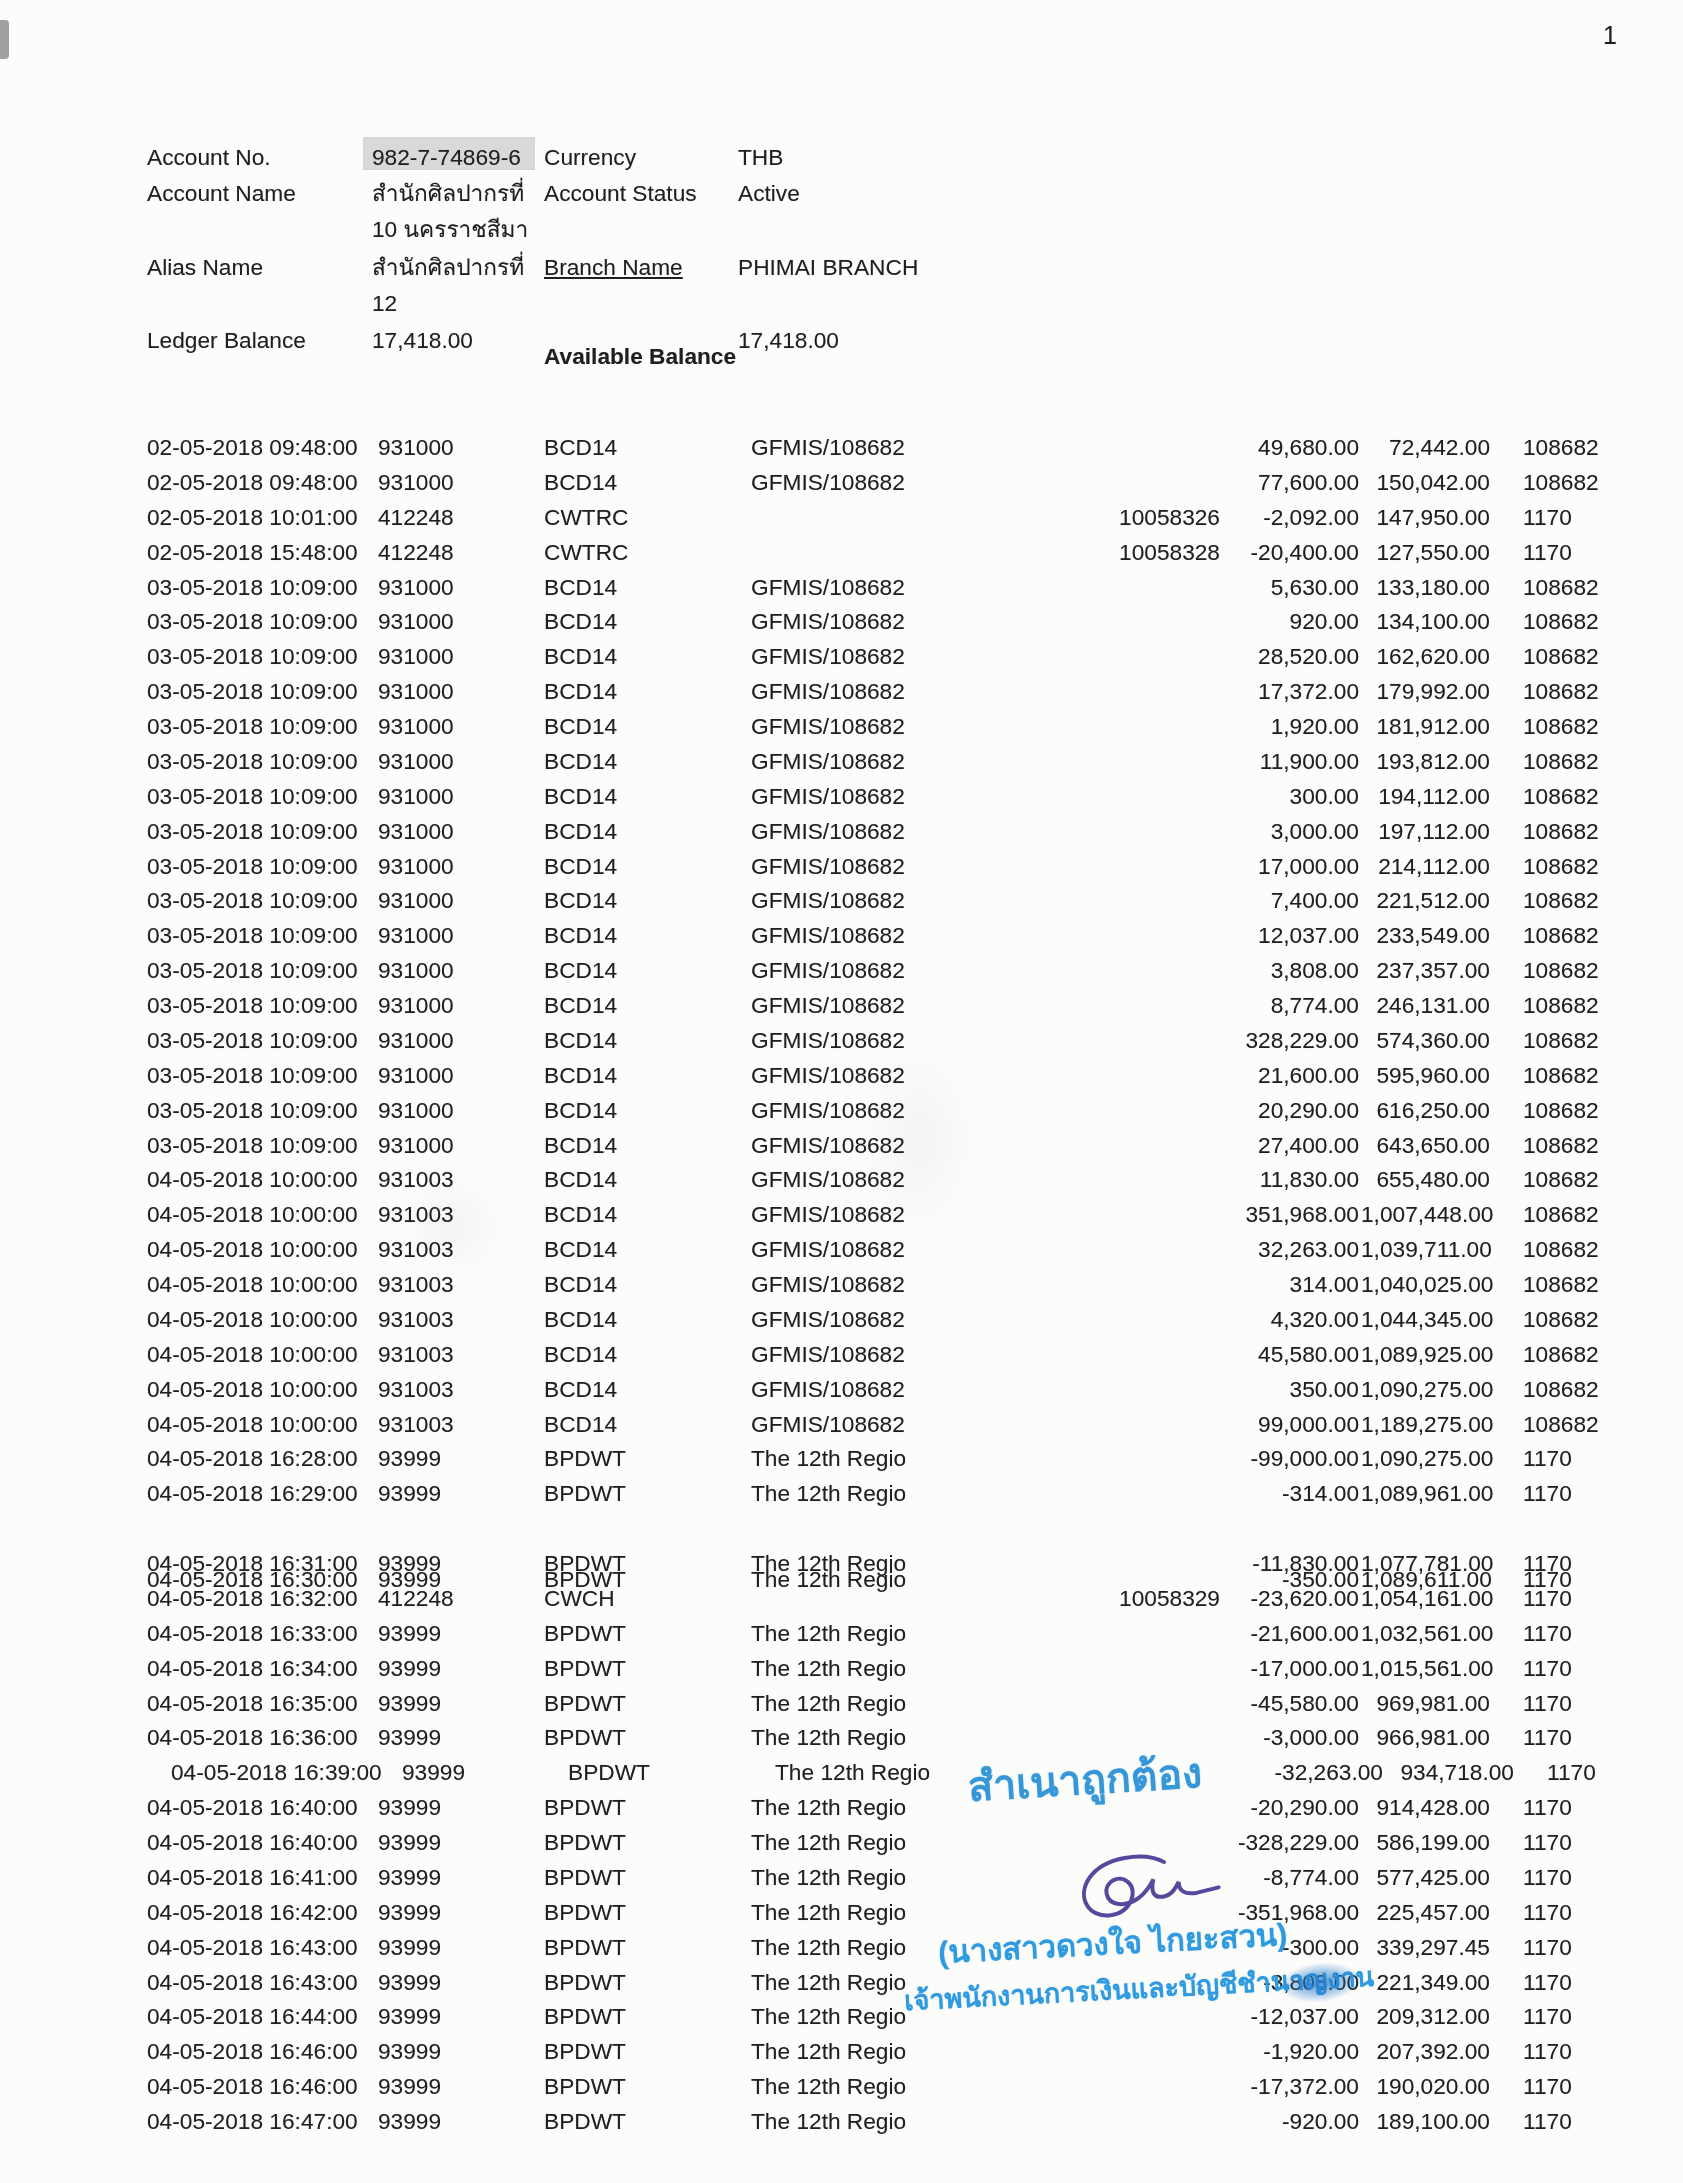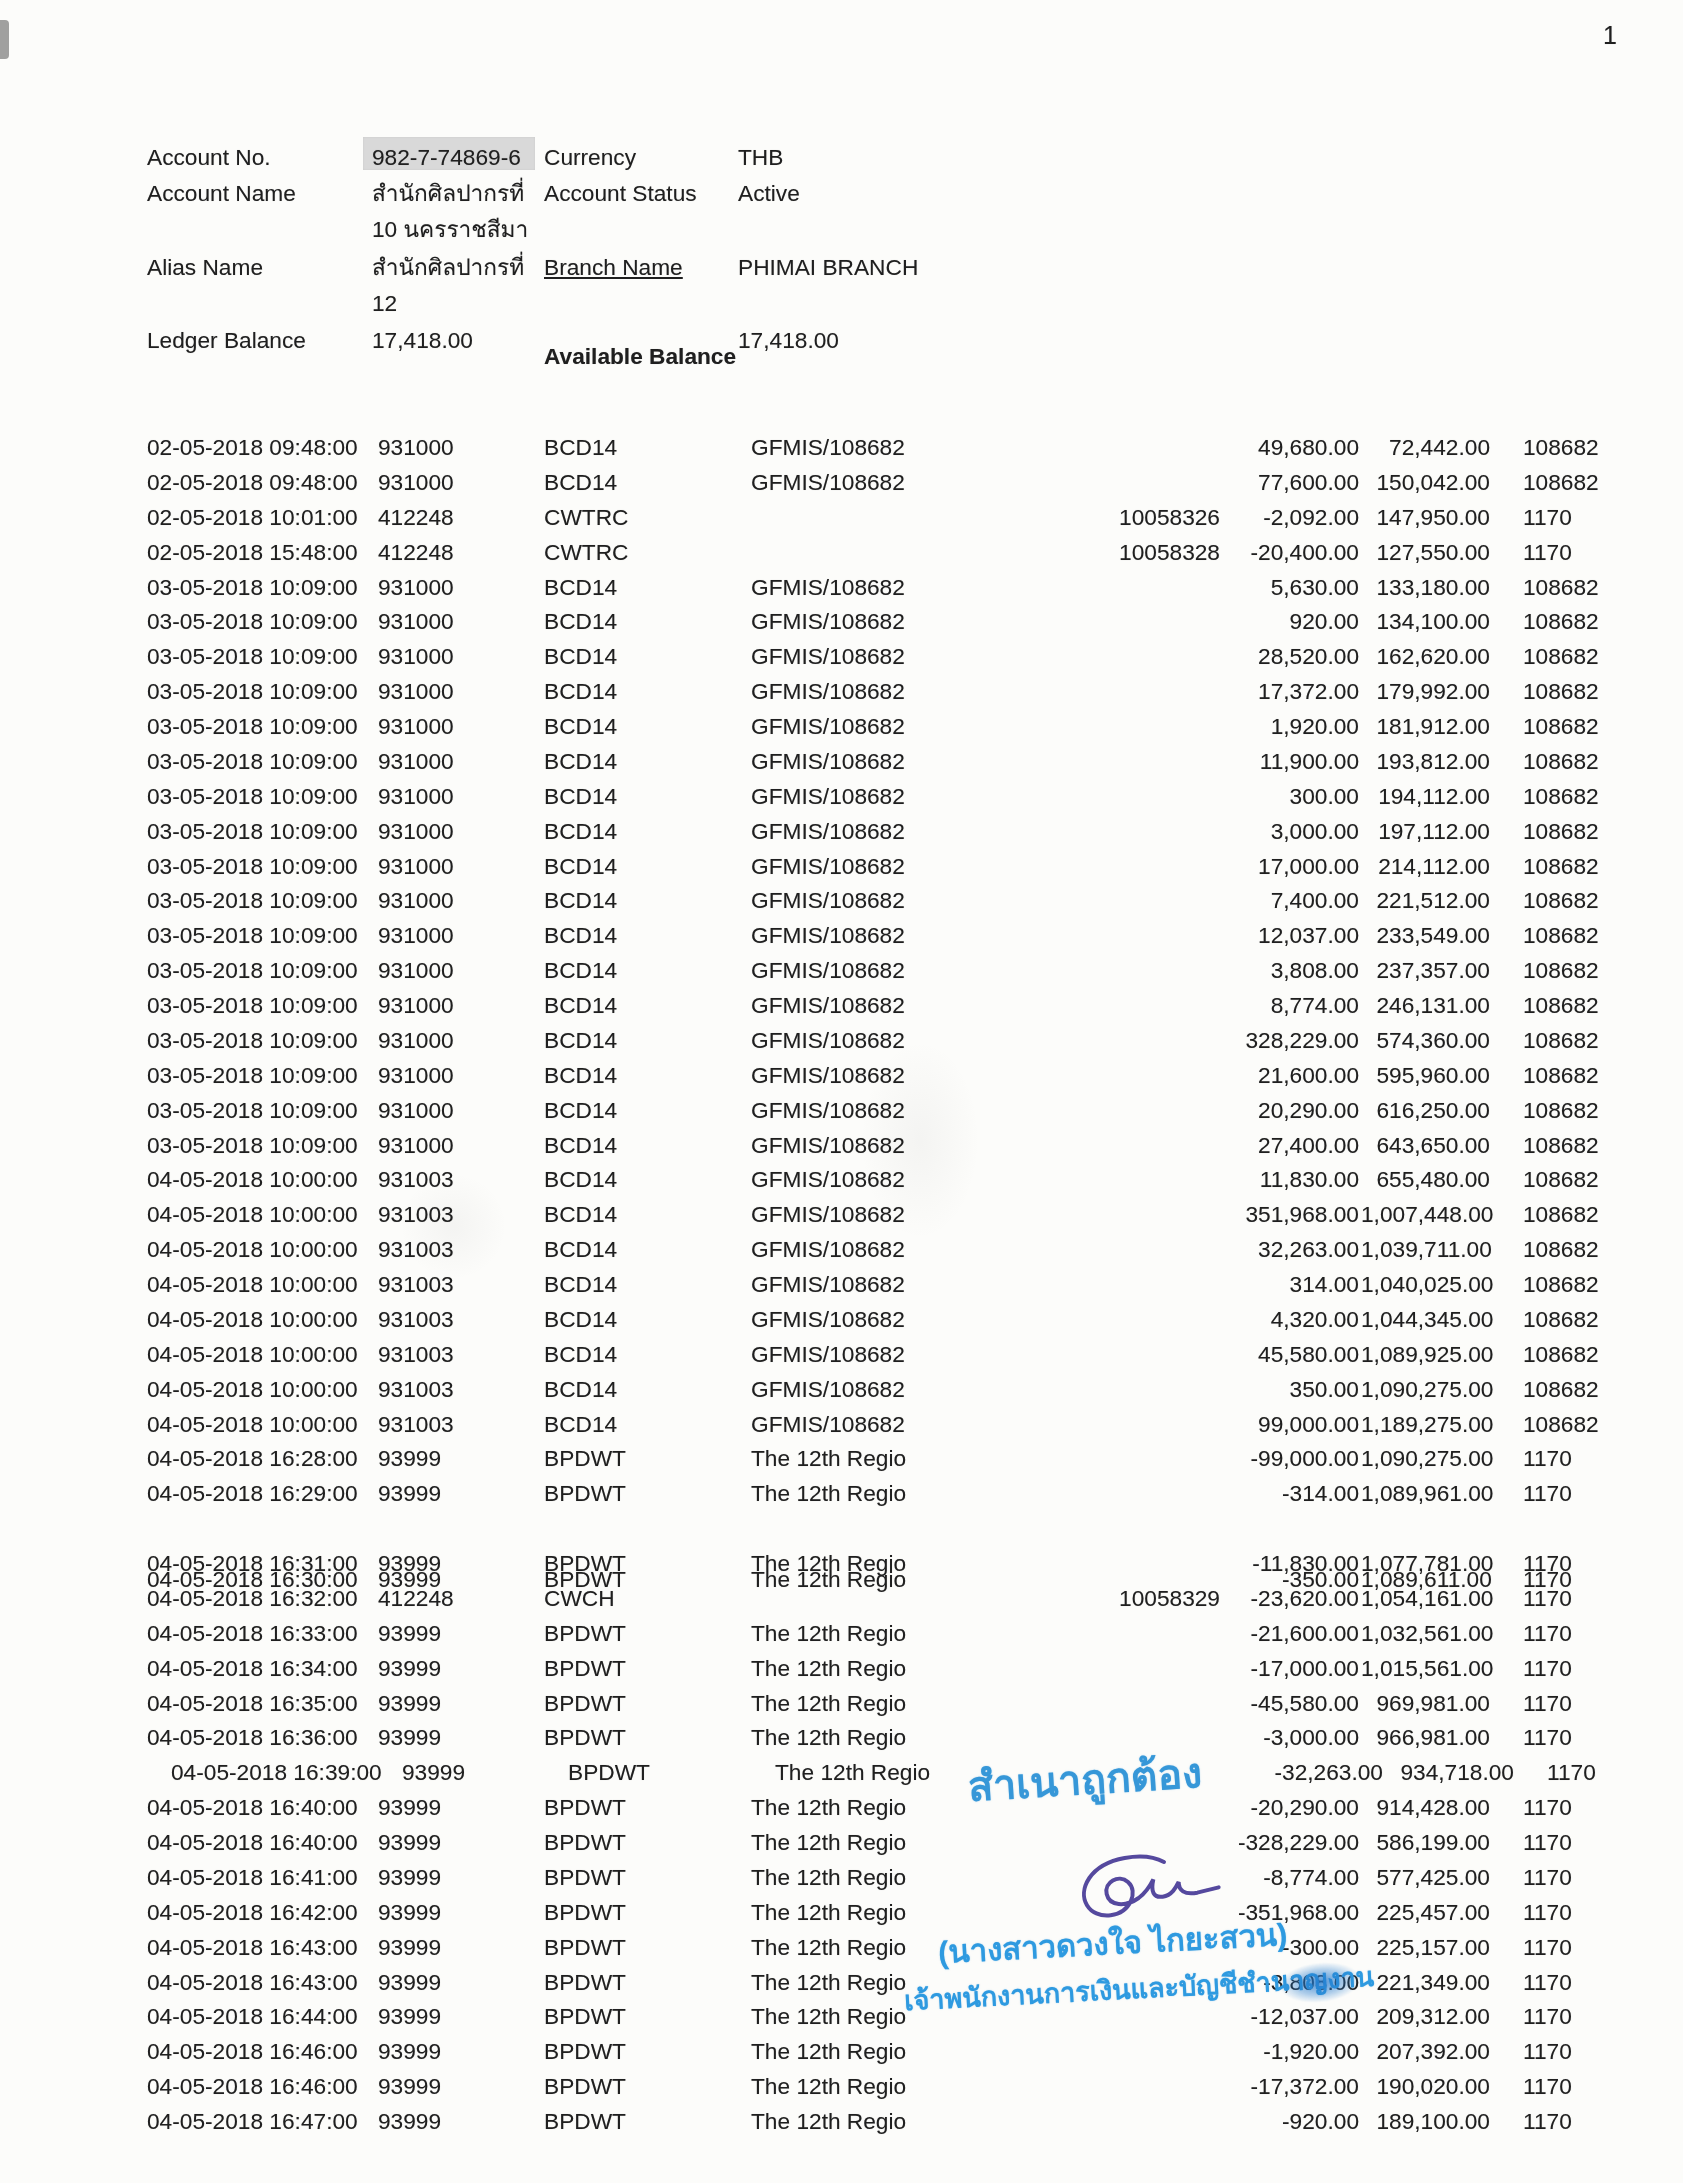--- a/index.html
+++ b/index.html
@@ -516,21 +516,21 @@
         <span class="cell cb">225,457.00</span>
         <span class="cell ci">1170</span>
       </div>
       <div class="row" style="top: 1500px;">
         <span class="cell cd">04-05-2018 16:43:00</span>
         <span class="cell ct">93999</span>
         <span class="cell cc">BPDWT</span>
         <span class="cell cs">The 12th Regio</span>
         <span class="cell cq"></span>
         <span class="cell ca">-300.00</span>
-        <span class="cell cb">225,157.00</span>
+        <span class="cell cb">339,297.45</span>
         <span class="cell ci">1170</span>
       </div>
       <div class="row" style="top: 1535px;">
         <span class="cell cd">04-05-2018 16:43:00</span>
         <span class="cell ct">93999</span>
         <span class="cell cc">BPDWT</span>
         <span class="cell cs">The 12th Regio</span>
         <span class="cell cq"></span>
         <span class="cell ca">-3,808.00</span>
         <span class="cell cb">221,349.00</span>

